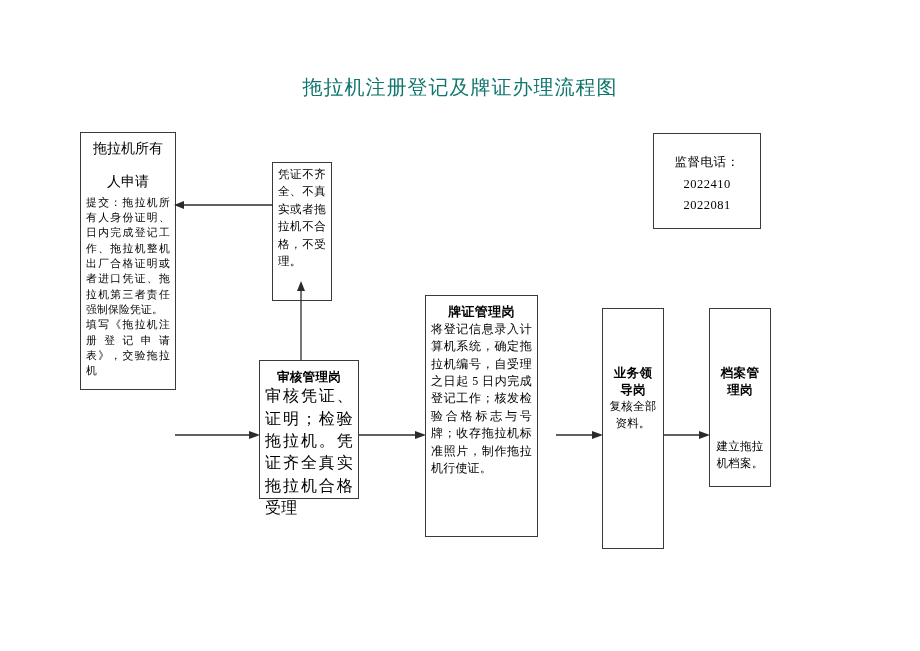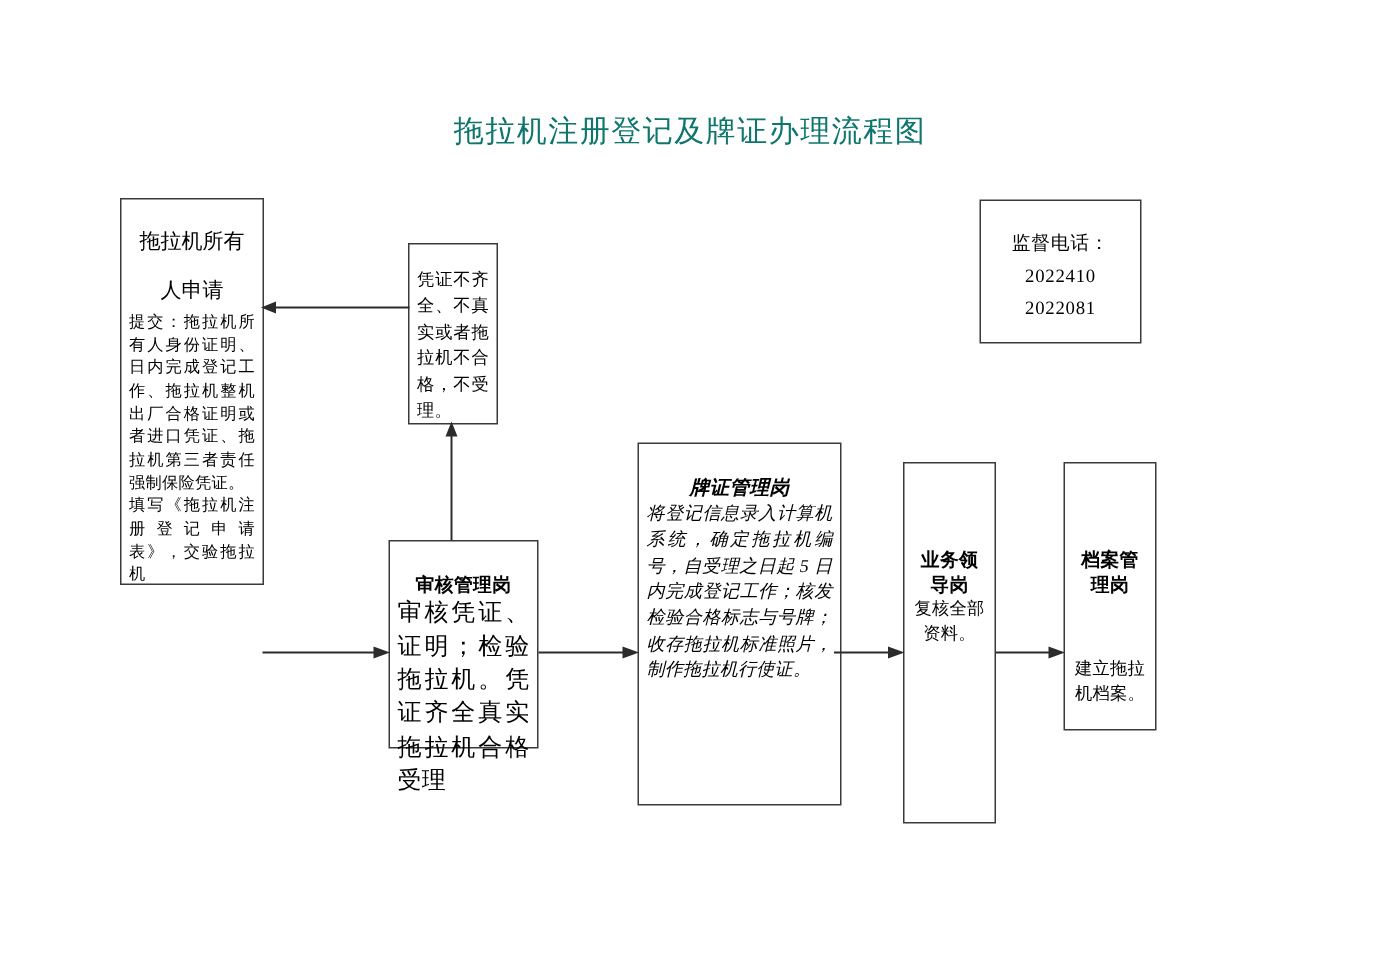--- a/index.html
+++ b/index.html
@@ -30,21 +30,20 @@
     white-space: nowrap;
   }
   .box {
     position: absolute;
     border: 1px solid #3a3a3a;
     background: #ffffff;
     box-sizing: border-box;
   }
   .box-inner {
     padding: 3px 5px 3px 5px;
-    margin-top: 13px;
   }
   .hdr {
     font-weight: bold;
     text-align: center;
     font-size: 12.5px;
     line-height: 1.30;
     letter-spacing: 0.3px;
   }
   .body-txt {
     font-size: 11.5px;
@@ -71,21 +70,21 @@
     padding-top: 14px;
     padding-bottom: 3px;
   }
   #applicant-box .body-txt {
     font-size: 10.8px;
     line-height: 1.42;
   }
 
   
   #reject-box {
-    left: 272px; top: 162px; width: 60px; height: 121px; font-family: Liberation Serif, serif;
+    left: 272px; top: 162px; width: 60px; height: 139px; font-family: Liberation Serif, serif;
   }
   #reject-box .body-txt {
     font-size: 11.5px;
     line-height: 1.52;
   }
 
   
   #phone-box {
     left: 653px; top: 133px; width: 108px; height: 96px;
   }
@@ -104,21 +103,21 @@
 
   
   #review-box {
     left: 259px; top: 360px; width: 100px; height: 139px;
   }
   #review-box .hdr { padding-top: 5px; }
   #review-box .body-txt { font-size: 16px; line-height: 1.40; }
 
   
   #plate-box {
-    left: 425px; top: 295px; width: 136px; height: 242px; font-style: italic;
+    left: 425px; top: 295px; width: 113px; height: 242px;
   }
   #plate-box .hdr { padding-top: 5px; font-size: 13px; }
   #plate-box .body-txt { font-size: 12px; line-height: 1.45; }
 
   
   #leader-box {
     left: 602px; top: 308px; width: 62px; height: 241px;
   }
   #leader-box .inner-pos {
     position: absolute;

